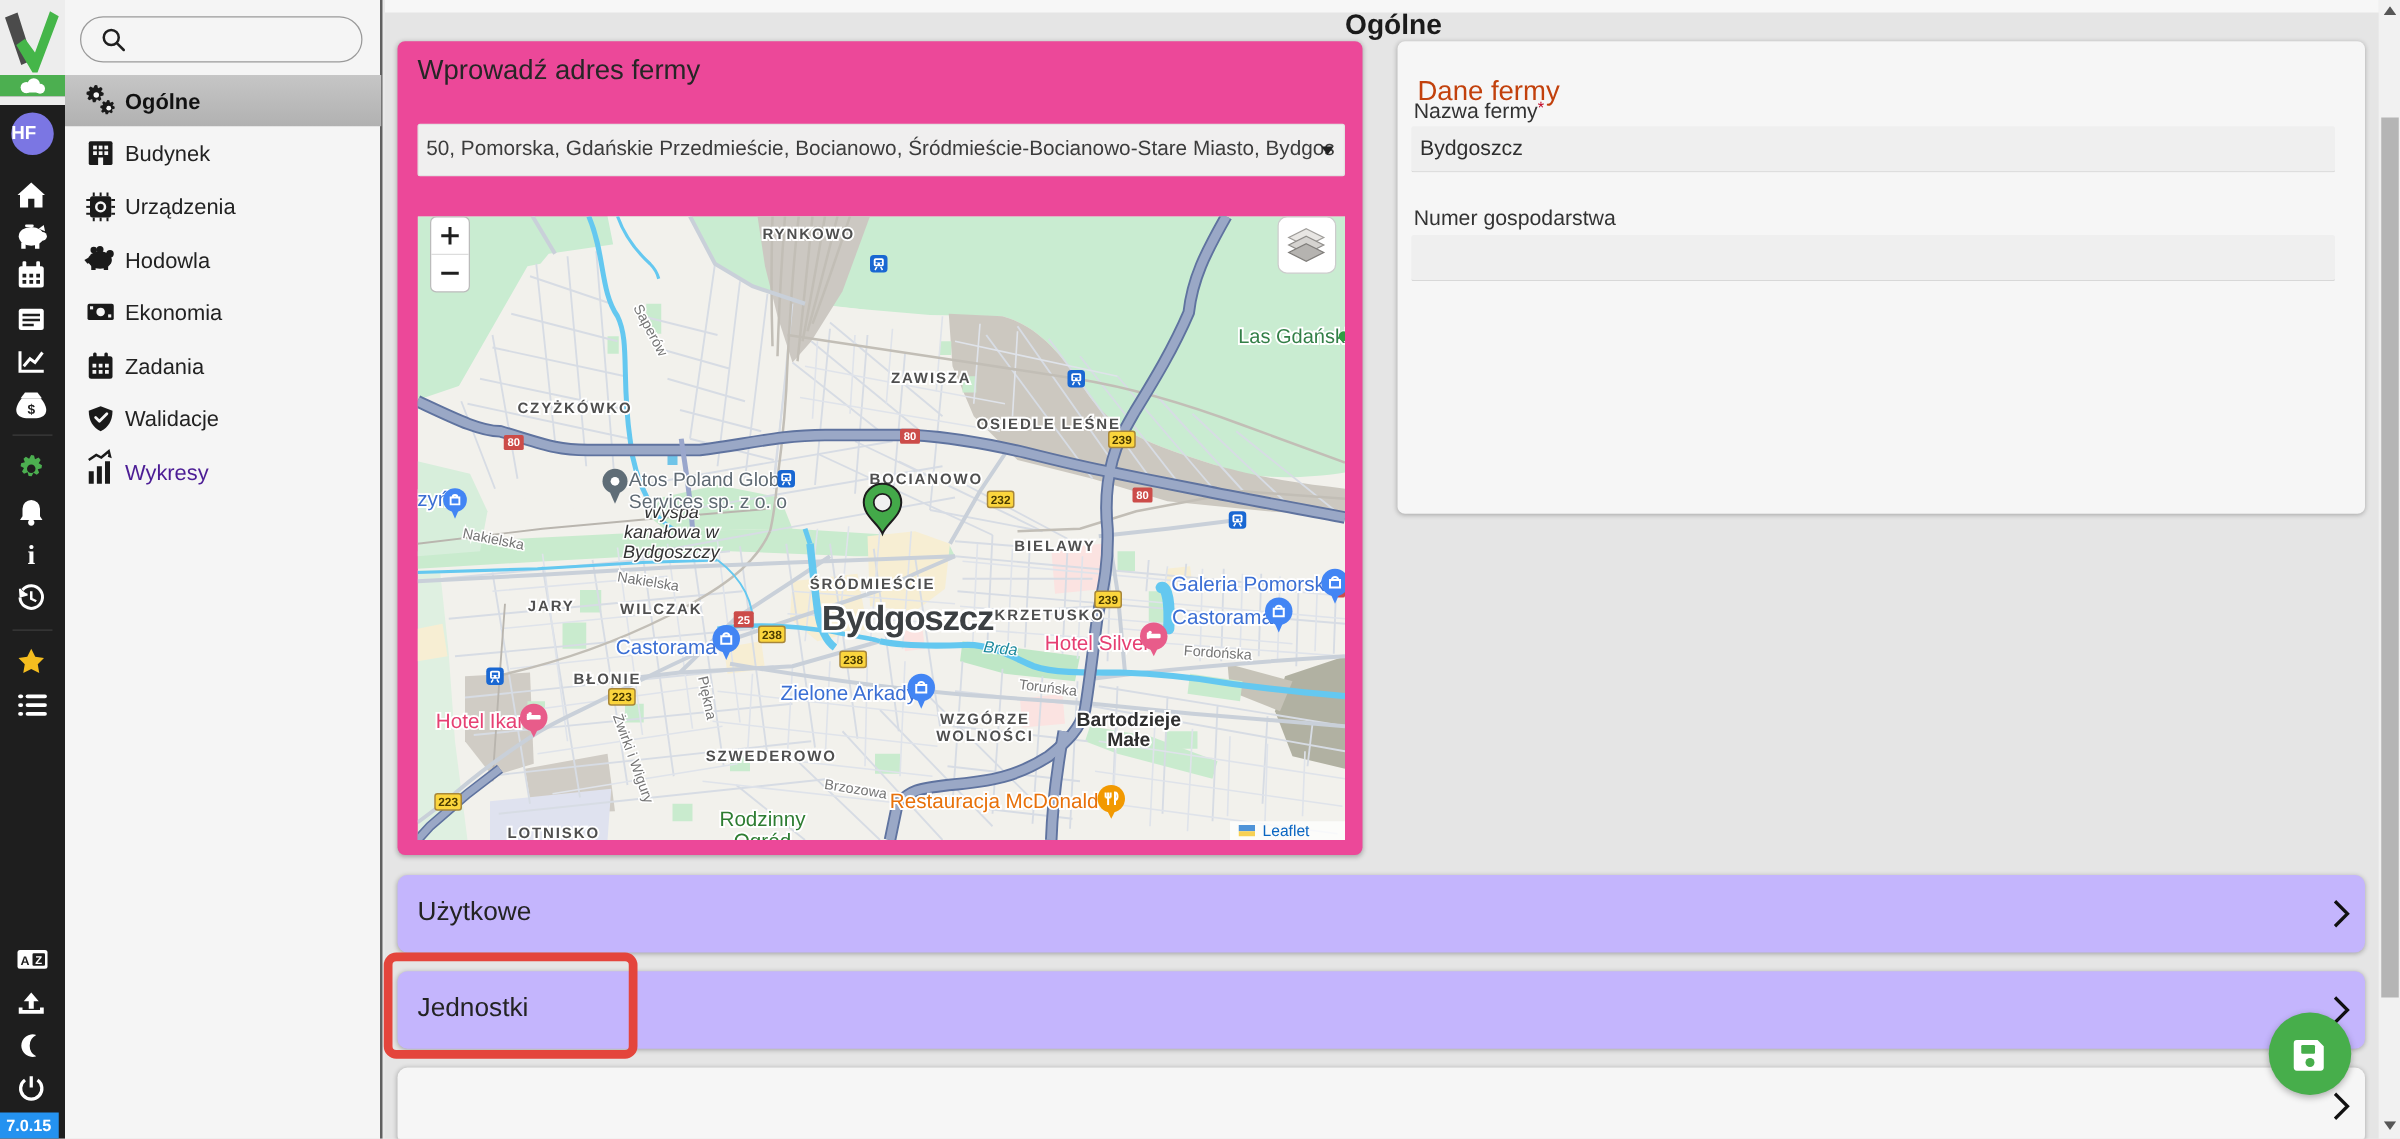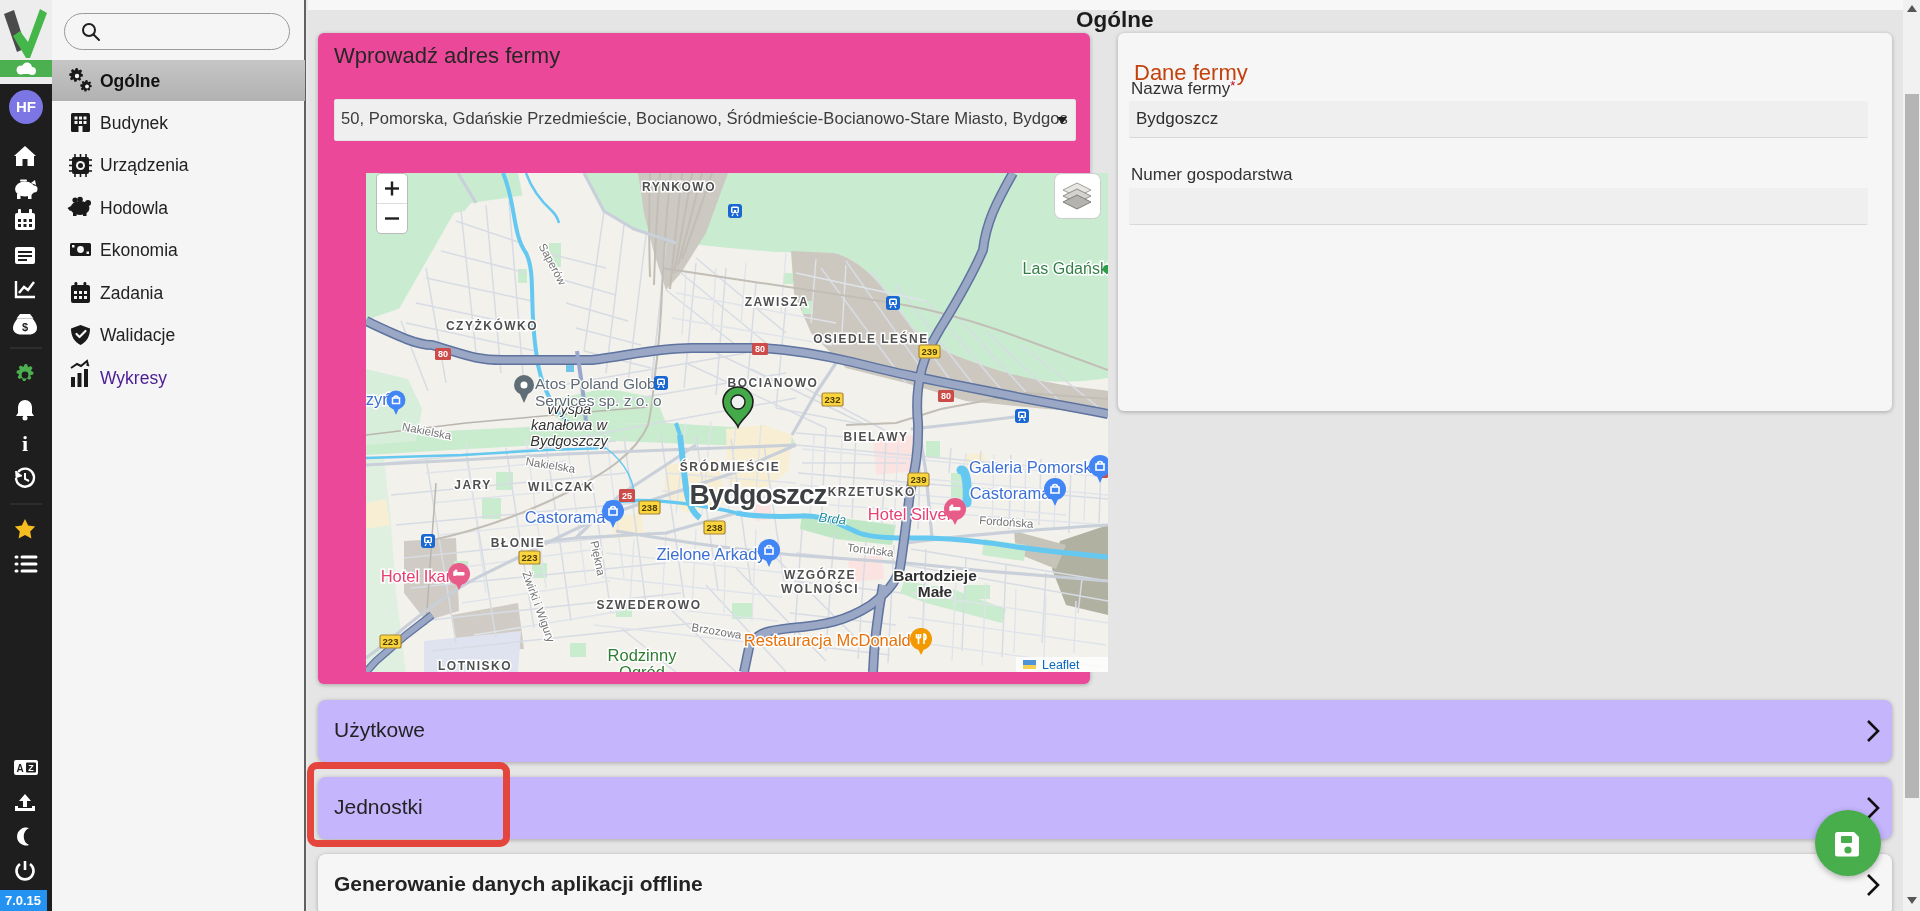--- a/index.html
+++ b/index.html
@@ -21,21 +21,21 @@
     <svg width="52" height="17" viewBox="0 0 52 17">
         <g fill="#fff">
       <circle cx="21" cy="10" r="4.5"></circle>
           <circle cx="27" cy="7.5" r="5"></circle>
           <circle cx="32" cy="11" r="4"></circle>
       <rect x="18" y="9" width="16" height="5" rx="2.5"></rect>
         </g>
     </svg>
   </div>
   <div class="abs" style="left:0;top:77px;width:52px;height:7px;background:#ededed;"></div>
-  <div class="abs" style="left:9px;top:90px;width:34px;height:34px;border-radius:50%;background:#7b76e3;color:#fff;font-weight:bold;font-size:15px;text-align:center;line-height:34px;">HF</div>
+  <div class="abs" style="left:9px;top:90px;width:34px;height:34px;border-radius:50%;background:#7b76e3;color:#fff;font-weight:bold;font-size:15px;line-height:34px;">HF</div>
 </div>
 
 <div class="abs" style="left:0;top:0;width:52px;height:911px;pointer-events:none;">
 <svg width="52" height="911" viewBox="0 0 52 911">
 
   <g fill="#fff">
         <path d="M25 146 L36 156 L34 156 L34 166 L27.5 166 L27.5 159 L22.5 159 L22.5 166 L16 166 L16 156 L14 156 Z"></path>
       </g>
 
   <g fill="#fff">
@@ -235,21 +235,21 @@
   <div class="abs" style="left:0;top:0;width:1595px;height:10px;background:#f7f7f7;"></div>
 
   <div class="abs" style="left:10px;top:33px;width:772px;height:651px;background:#ec4899;border-radius:6px;box-shadow:0 1px 4px rgba(0,0,0,.28);">
     <div class="abs" style="left:16px;top:10px;font-size:22px;color:#262626;">Wprowadź adres fermy</div>
     <div class="abs" style="left:16px;top:66px;width:742px;height:42px;background:#f0efef;border:1px solid #e3e3e3;border-radius:2px;">
       <div class="abs" style="left:6px;top:9px;font-size:16.6px;color:#3c3c3c;white-space:nowrap;overflow:hidden;width:730px;">50, Pomorska, Gdańskie Przedmieście, Bocianowo, Śródmieście-Bocianowo-Stare Miasto, Bydgos</div>
       <svg class="abs" style="right:8px;top:17px;" width="10" height="8">
           <path d="M0 0 L10 0 L5 7 Z" fill="#1f1f1f"></path>
         </svg>
     </div>
-    <div class="abs" style="left:16px;top:140px;width:742px;height:499px;overflow:hidden;margin-left:32px;">
+    <div class="abs" style="left:16px;top:140px;width:742px;height:499px;overflow:hidden;">
 <svg width="742" height="499" viewBox="0 0 742 499" font-family="Liberation Sans, sans-serif">
 <rect width="742" height="499" fill="#f2f1ec"></rect>
 
 <path d="M0,0 H742 V205 C690,213 655,207 638,199 C598,186 560,176 536,142 C518,114 498,88 468,80 L410,79 C390,79 370,77 352,74 L300,68 L250,48 L205,25 L160,22 L105,30 C88,50 70,75 62,92 L56,128 L0,147 Z" fill="#c9ecd1"></path>
 
 <path d="M25,150 L88,40 L150,28 L162,70 L168,120 L172,175 L178,215 L130,235 L70,222 L30,190 Z" fill="#f2f1ec"></path>
 <path d="M152,0 L218,0 L238,38 L268,56 L240,95 L210,130 L180,80 L158,30 Z" fill="#f2f1ec"></path>
 <path d="M238,38 L268,56 L310,70 L352,74 L410,79 L300,110 L255,140 L225,120 Z" fill="#f2f1ec"></path>
 
 <path d="M425,78 L468,80 C498,88 518,114 536,142 C560,176 598,186 638,199 C690,213 720,215 742,218 L742,240 L680,236 L600,228 L540,210 L480,195 L445,160 L428,120 Z" fill="#ccc8c0"></path>
@@ -638,21 +638,20 @@
         <path d="M2 2 L12 12 L2 22" fill="none" stroke="#111" stroke-width="2.6"></path>
       </svg>
   </div>
   <div class="abs" style="left:10px;top:777px;width:1574px;height:62px;background:#c4b5fd;border-radius:8px;box-shadow:0 1px 4px rgba(0,0,0,.28);">
     <div class="abs" style="left:16px;top:18px;font-size:21px;color:#232323;">Jednostki</div>
     <svg class="abs" style="right:12px;top:19px;" width="14" height="24">
         <path d="M2 2 L12 12 L2 22" fill="none" stroke="#111" stroke-width="2.6"></path>
       </svg>
   </div>
   <div class="abs" style="left:10px;top:854px;width:1574px;height:62px;background:#f6f6f6;border-radius:8px;box-shadow:0 1px 4px rgba(0,0,0,.28);">
-    <div class="abs" style="left:16px;top:18px;font-size:21px;font-weight:bold;color:#232323;">Generowanie danych aplikacji offline</div>
     <svg class="abs" style="right:12px;top:19px;" width="14" height="24">
         <path d="M2 2 L12 12 L2 22" fill="none" stroke="#111" stroke-width="2.6"></path>
       </svg>
   </div>
 
   <div class="abs" style="left:-1px;top:762px;width:203px;height:85px;border:7px solid #e4453c;border-radius:10px;"></div>
 
   <div class="abs" style="left:1507px;top:810px;width:66px;height:66px;border-radius:50%;background:#47ae4b;box-shadow:0 2px 6px rgba(0,0,0,.3);">
     <svg width="66" height="66" viewBox="0 0 66 66">
         <g fill="#fff">

